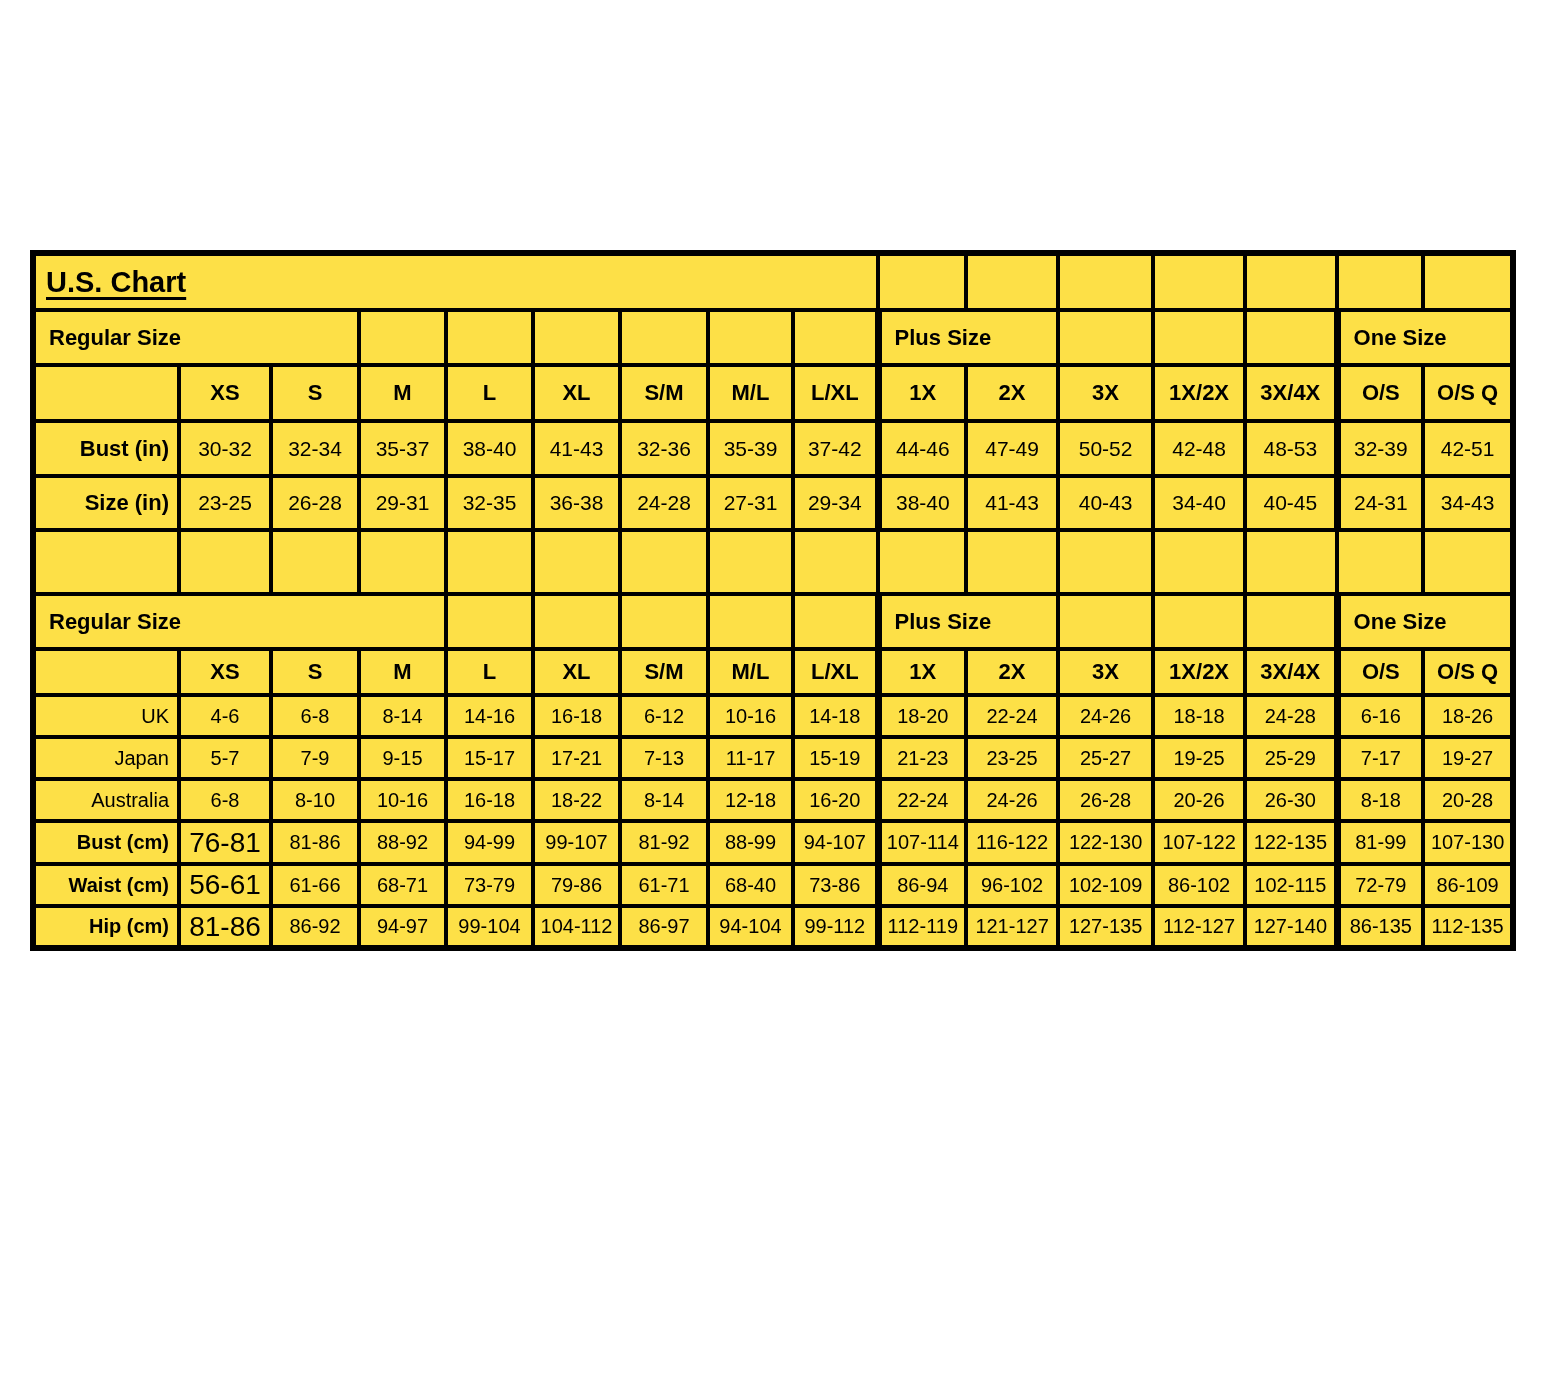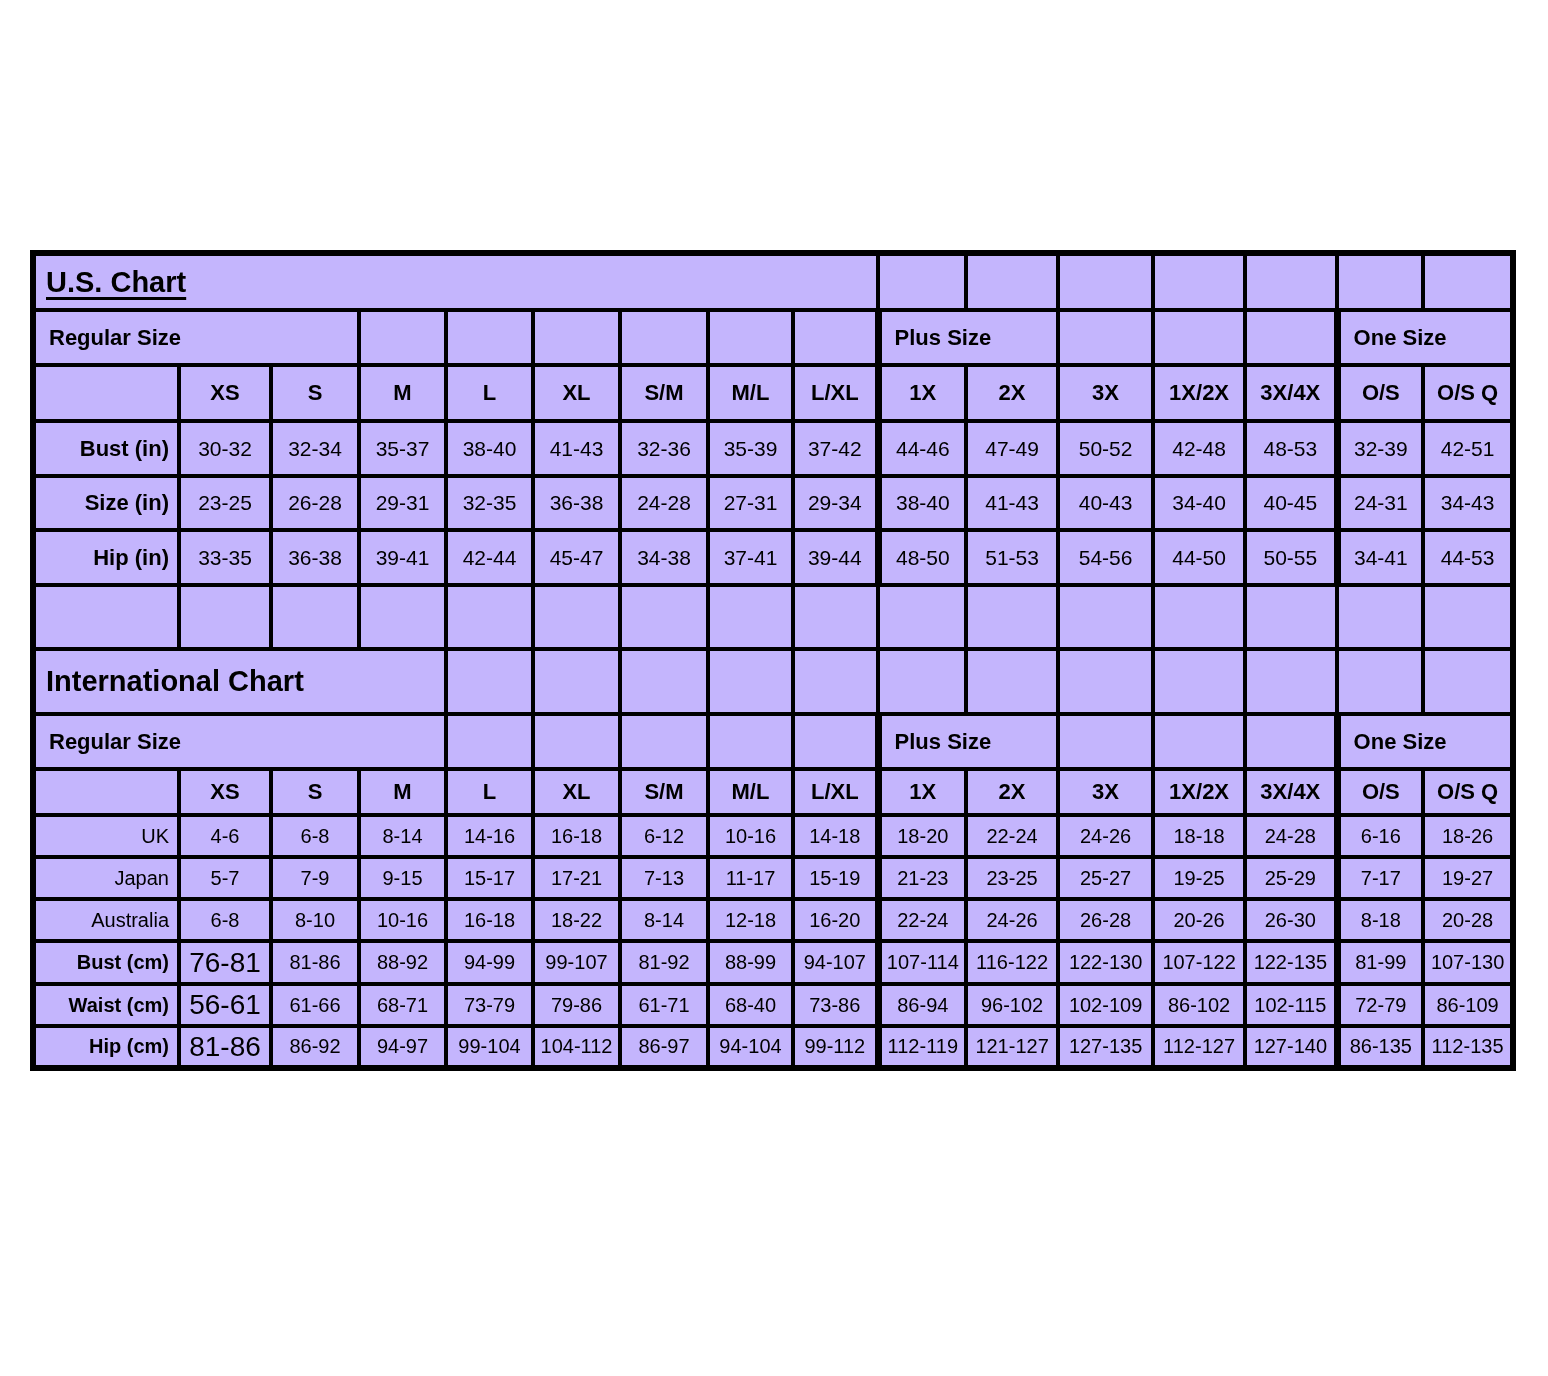--- a/index.html
+++ b/index.html
@@ -14,21 +14,21 @@
   .table-wrap {
     position: absolute;
     left: 30px;
     top: 250px;
   }
   table {
     border-collapse: collapse;
     table-layout: fixed;
     width: 1480px;
     border: 6px solid #000;
-    background: #c4b5fd;
+    background: #fde047;
   }
   td, th {
     border: 4px solid #000;
     padding: 0;
     overflow: hidden;
     vertical-align: middle;
     color: #000;
     white-space: nowrap;
   }
   .tl { border-left-width: 7px; }
@@ -163,58 +163,25 @@
           <td class="val">27-31</td>
           <td class="val">29-34</td>
           <td class="val tl">38-40</td>
           <td class="val">41-43</td>
           <td class="val">40-43</td>
           <td class="val">34-40</td>
           <td class="val">40-45</td>
           <td class="val tl">24-31</td>
           <td class="val">34-43</td>
         </tr>
-        <tr class="us" style="height: 55px;">
-          <td class="lbl bold">Hip (in)</td>
-          <td class="val xs-md">33-35</td>
-          <td class="val">36-38</td>
-          <td class="val">39-41</td>
-          <td class="val">42-44</td>
-          <td class="val">45-47</td>
-          <td class="val">34-38</td>
-          <td class="val">37-41</td>
-          <td class="val">39-44</td>
-          <td class="val tl">48-50</td>
-          <td class="val">51-53</td>
-          <td class="val">54-56</td>
-          <td class="val">44-50</td>
-          <td class="val">50-55</td>
-          <td class="val tl">34-41</td>
-          <td class="val">44-53</td>
-        </tr>
         <tr class="spacer" style="height: 64px;">
           <td></td>
           <td></td>
           <td></td>
           <td></td>
-          <td></td>
-          <td></td>
-          <td></td>
-          <td></td>
-          <td></td>
-          <td></td>
-          <td></td>
-          <td></td>
-          <td></td>
-          <td></td>
-          <td></td>
-          <td></td>
-        </tr>
-        <tr class="intl" style="height: 65px;">
-          <td colspan="4" class="title-cell">International Chart</td>
           <td></td>
           <td></td>
           <td></td>
           <td></td>
           <td></td>
           <td></td>
           <td></td>
           <td></td>
           <td></td>
           <td></td>

